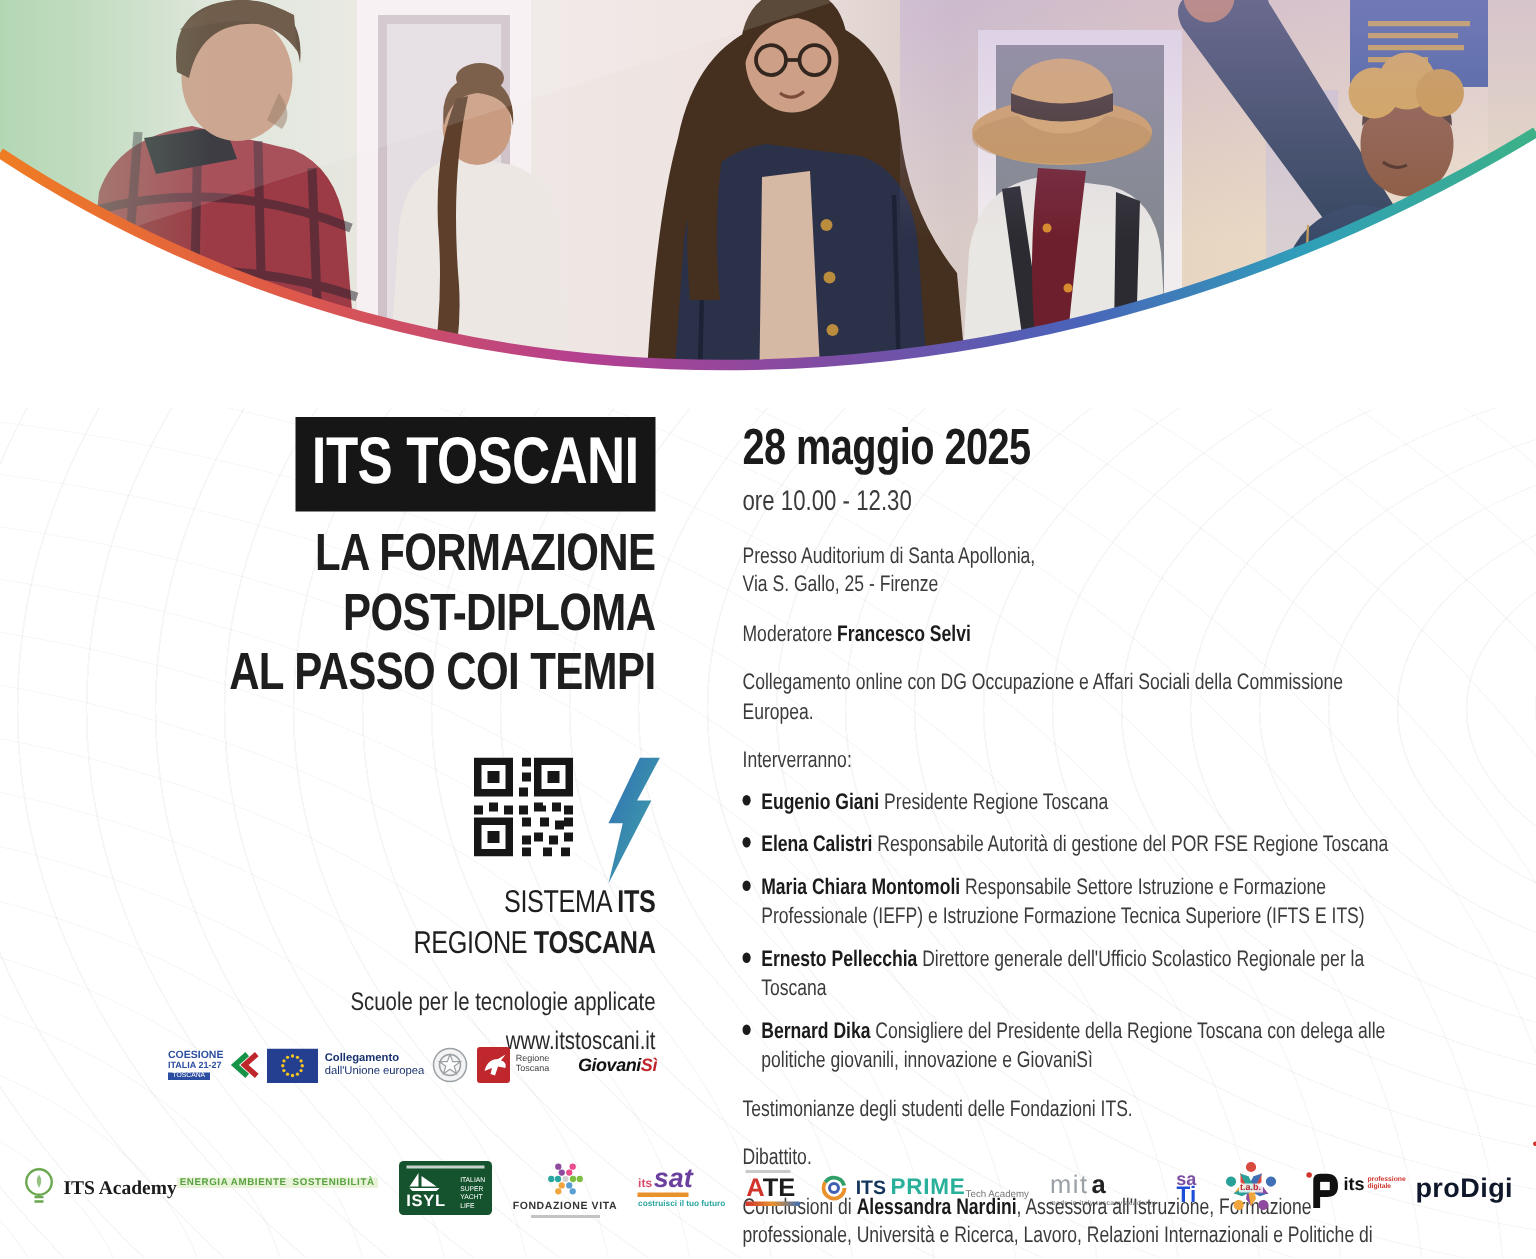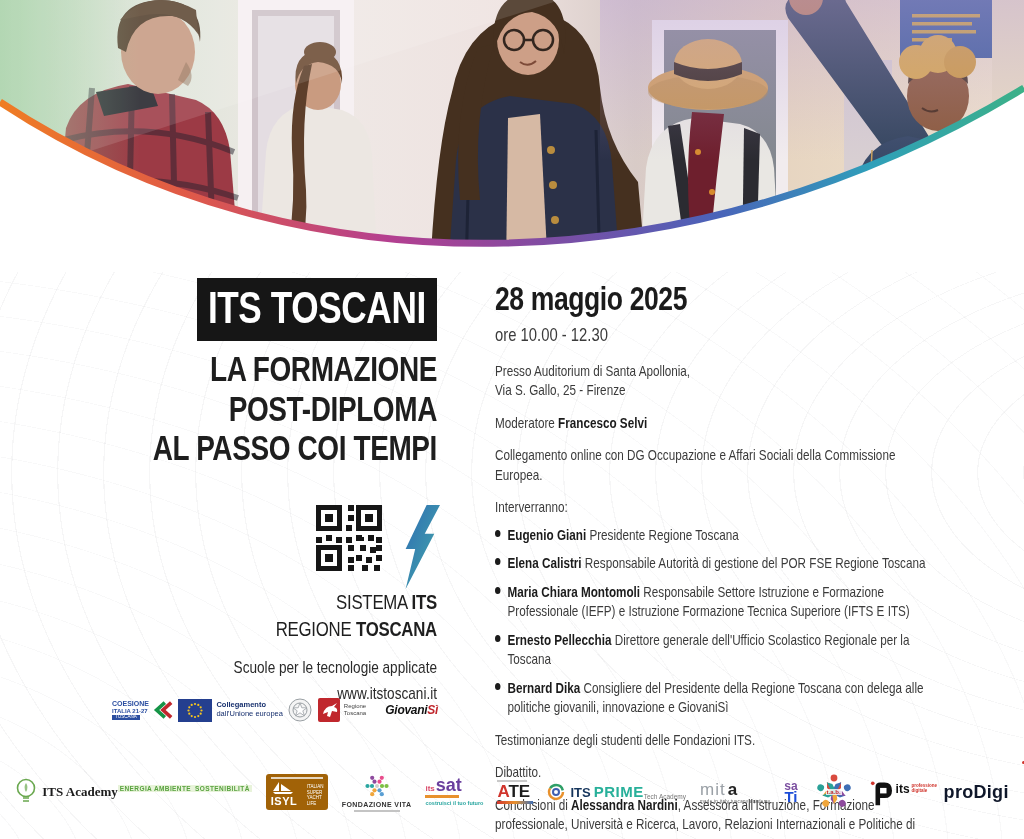--- a/index.html
+++ b/index.html
@@ -47,31 +47,31 @@
   .gio{font-style:italic;font-weight:800;font-size:12px;letter-spacing:-0.3px;}
   .gio-a{color:#111;}
   .gio-b{color:#c0272d;}
   
   .partners{position:absolute;left:0;right:0;bottom:18px;height:58px;display:flex;justify-content:center;
             align-items:center;gap:14px;z-index:2;}
   .partner{display:flex;align-items:center;gap:5px;}
   .pcol{display:flex;flex-direction:row;align-items:flex-start;line-height:1.12;}
   .pa-name{font-family:"Liberation Serif",serif;font-weight:bold;font-size:13px;color:#1c1c1c;}
   .pa-grn{font-size:6.5px;font-weight:800;color:#58a23f;background:#e8f3da;padding:0 2px;letter-spacing:.4px;}
-  .isyl-box{width:62px;height:36px;background:#a16207;border-radius:3px;position:relative;overflow:hidden;}
+  .isyl-box{width:62px;height:36px;background:#14532d;border-radius:3px;position:relative;overflow:hidden;}
   .isyl-bar{position:absolute;top:3px;left:5px;width:52px;height:2px;background:rgba(255,255,255,.75);}
   .isyl-name{position:absolute;left:5px;bottom:3px;color:#fff;font-weight:800;font-size:11px;letter-spacing:.5px;}
   .isyl-cap{position:absolute;right:3px;bottom:4px;color:#fff;font-size:4.5px;width:18px;line-height:1.2;}
   .vita{flex-direction:column;display:flex;align-items:center;gap:2px;}
   .vita-name{font-size:7px;font-weight:800;color:#333;letter-spacing:.4px;}
   .vita-bar{width:46px;height:2px;background:#c4c4c4;}
   .sat{flex-direction:column;display:flex;align-items:flex-start;gap:1px;}
   .sat-row{display:flex;align-items:baseline;gap:1px;}
   .sat-pre{font-size:8px;font-weight:800;color:#d94b6a;}
-  .sat-name{font-size:18px;font-weight:800;color:#6a3f9e;line-height:.85;}
+  .sat-name{font-size:18px;font-weight:800;color:#6a3f9e;line-height:.85;font-style:italic;}
   .sat-bar{width:34px;height:2.5px;background:#e8912d;margin:1px 0;}
   .sat-tag{font-size:5.5px;color:#2aa6a0;font-weight:700;}
   .ate{flex-direction:column;display:flex;align-items:flex-start;gap:1px;}
   .ate-bar1{width:30px;height:2px;background:#c9c9c9;}
   .ate-row{font-weight:800;font-size:17px;line-height:1;}
   .ate-a{color:#d0342c;}
   .ate-te{color:#1c1c1c;}
   .ate-bar2{width:36px;height:2.5px;background:linear-gradient(90deg,#d0342c,#e8912d,#3f6fb5);}
   .prime-row{display:flex;align-items:baseline;gap:3px;}
   .prime-its{font-size:13px;font-weight:800;color:#16355c;}

